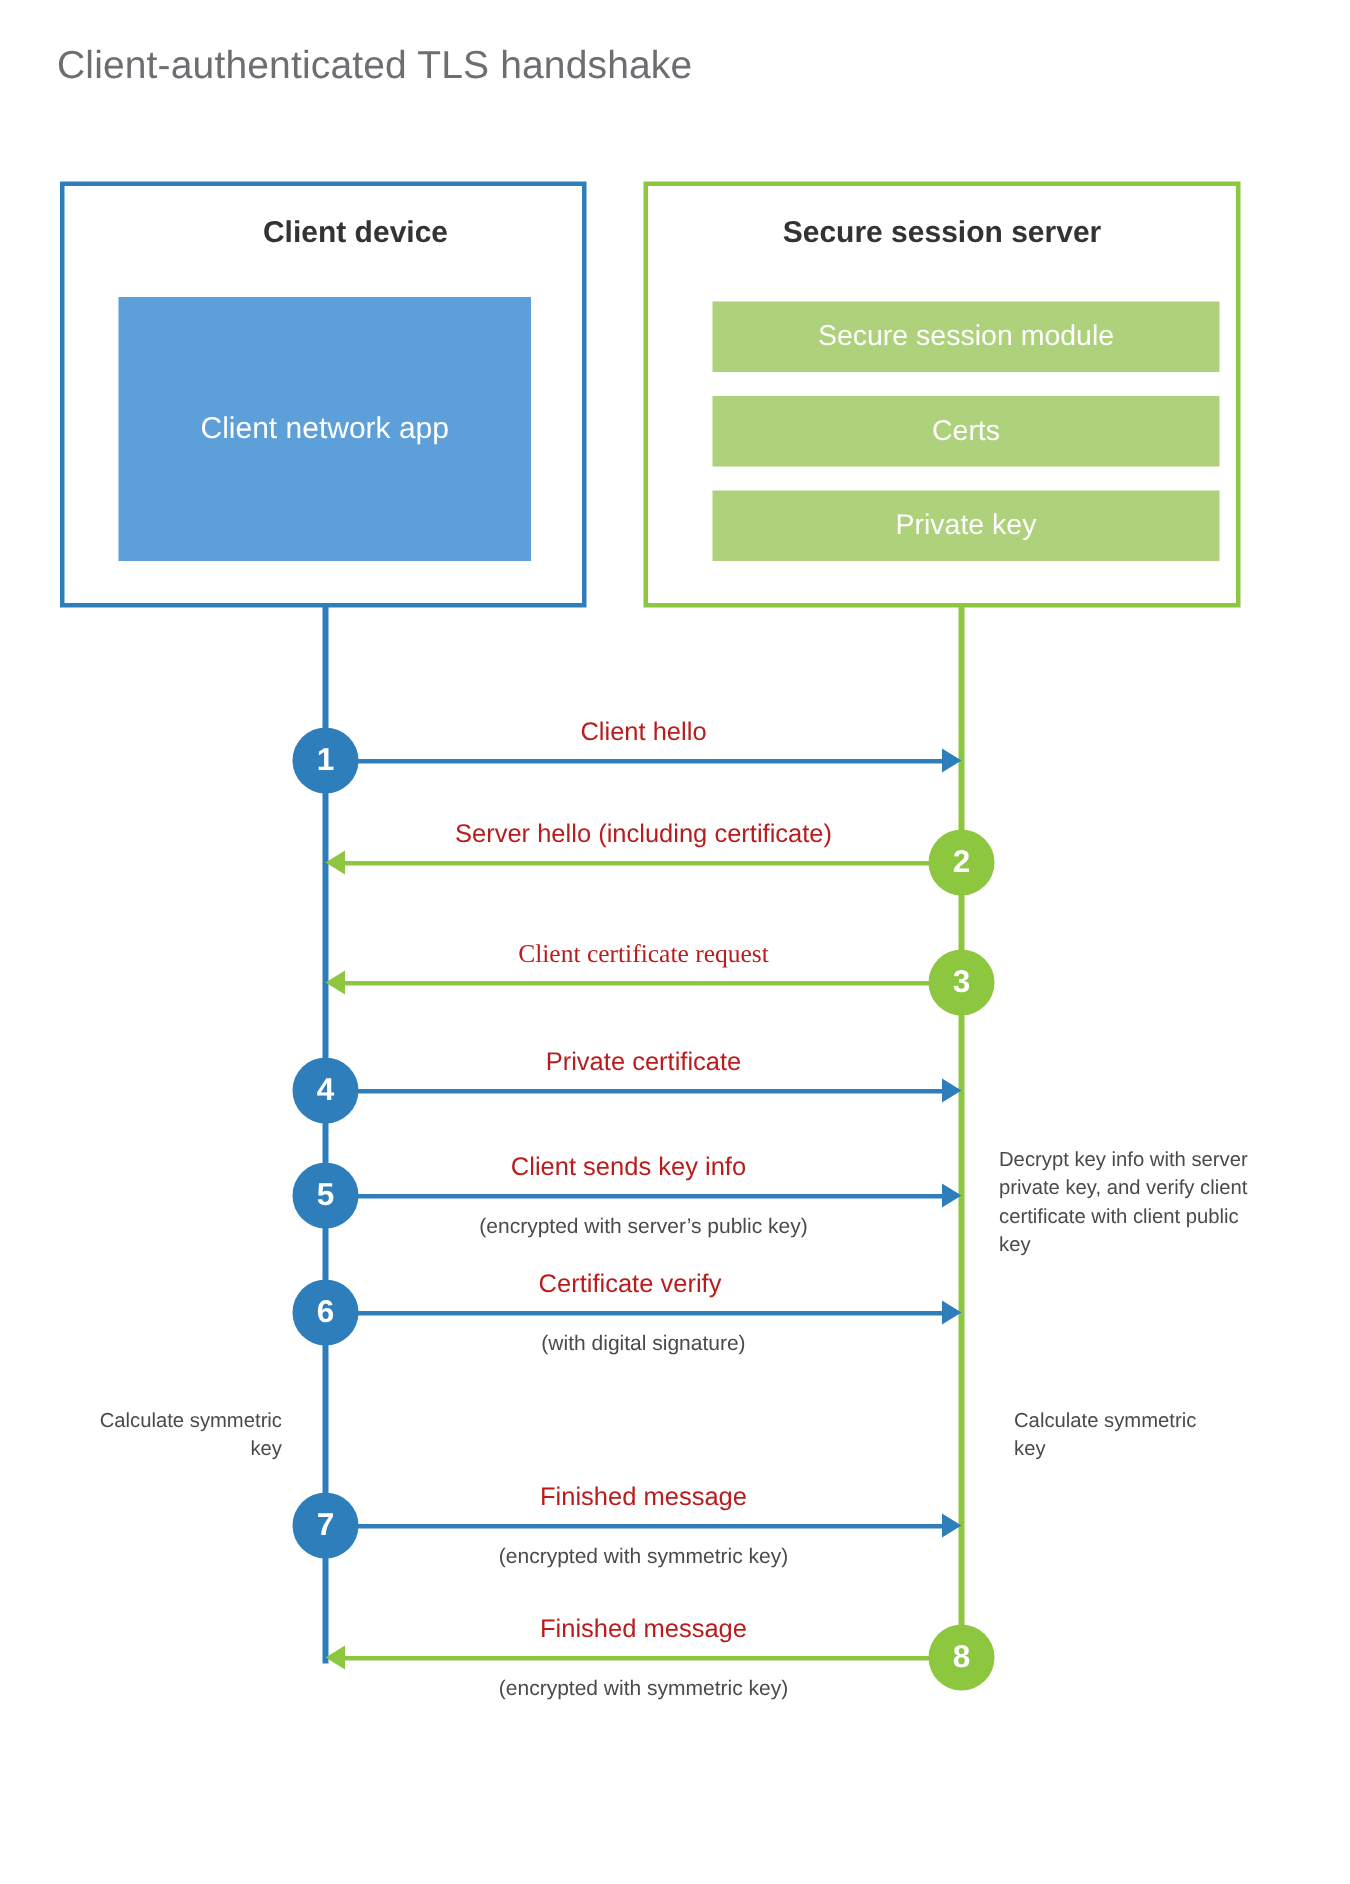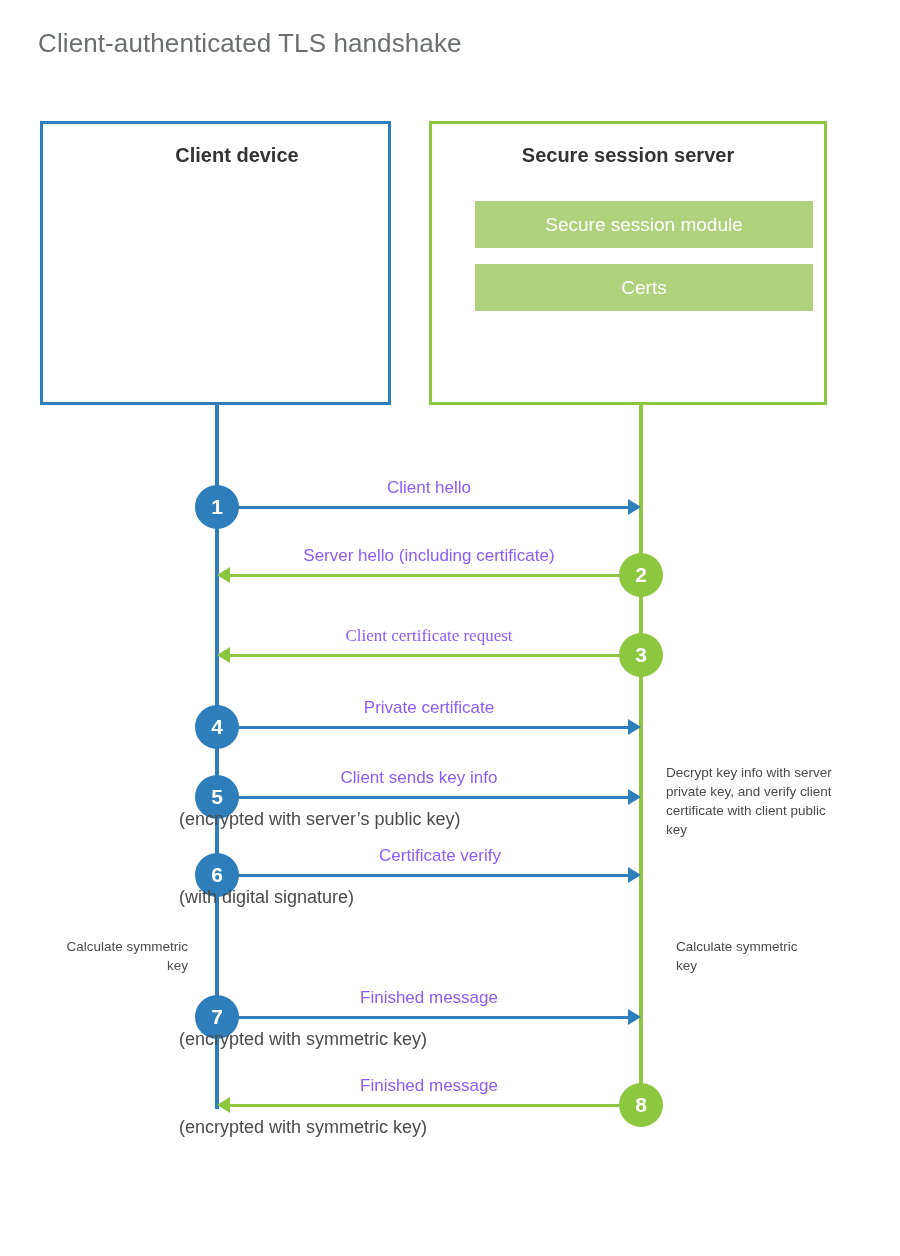--- a/index.html
+++ b/index.html
@@ -135,26 +135,27 @@
     justify-content: center;
   }
   .step-circle.blue  { background: #2E7EBB; }
   .step-circle.green { background: #8DC63F; }
 
   
   .msg-label {
     position: absolute;
     text-align: center;
     font-size: 17px;
-    color: #8b5cf6;
+    color: #b91c1c;
     white-space: nowrap;
   }
   .msg-sub {
     position: absolute;
-    font-size: 18px;
+    text-align: center;
+    font-size: 14px;
     color: #4a4a4a;
     white-space: nowrap;
   }
 
   
   .side-note {
     position: absolute;
     font-size: 13.5px;
     color: #4a4a4a;
     line-height: 1.42;
@@ -163,26 +164,28 @@
   #note-calc-client { left: 60px; top: 937px; width: 128px; text-align: right; }
   #note-calc-server { left: 676px; top: 937px; width: 140px; text-align: left; }
 </style>
 </head>
 <body>
 
 <div id="diagram-title">Client-authenticated TLS handshake</div>
 
 <div id="client-box" class="party-box">
   <div class="party-title">Client device</div>
+  <div id="client-app-block">Client network app</div>
 </div>
 
 <div id="server-box" class="party-box">
   <div class="party-title">Secure session server</div>
   <div id="server-block-0" class="server-block">Secure session module</div>
   <div id="server-block-1" class="server-block">Certs</div>
+  <div id="server-block-2" class="server-block">Private key</div>
 </div>
 
 <div id="client-lifeline" class="lifeline"></div>
 <div id="server-lifeline" class="lifeline"></div>
 
 <div id="sequence-layer">
     <div class="step" style="top: 0px;">
       <div class="arrow-line blue" style="left: 217px; width: 411px; top: 505.5px;"></div>
       <div class="arrow-head right blue" style="left: 628px; top: 499px;"></div>
       <div class="step-circle blue" style="left: 195px; top: 485px;">1</div>
@@ -210,21 +213,21 @@
       <div class="arrow-line blue" style="left: 217px; width: 411px; top: 795.5px;"></div>
       <div class="arrow-head right blue" style="left: 628px; top: 789px;"></div>
       <div class="step-circle blue" style="left: 195px; top: 775px;">5</div>
       <div class="msg-label" style="left: 169px; width: 500px; top: 768px;">Client sends key info</div>
       <div class="msg-sub" style="left: 179px; width: 500px; top: 809px;">(encrypted with server’s public key)</div>
     </div>
     <div class="step" style="top: 0px;">
       <div class="arrow-line blue" style="left: 217px; width: 411px; top: 873.5px;"></div>
       <div class="arrow-head right blue" style="left: 628px; top: 867px;"></div>
       <div class="step-circle blue" style="left: 195px; top: 853px;">6</div>
-      <div class="msg-label" style="left: 190px; width: 500px; top: 846px;">Certificate verify</div>
+      <div class="msg-label" style="left: 170px; width: 500px; top: 846px;">Certificate verify</div>
       <div class="msg-sub" style="left: 179px; width: 500px; top: 887px;">(with digital signature)</div>
     </div>
     <div class="step" style="top: 0px;">
       <div class="arrow-line blue" style="left: 217px; width: 411px; top: 1015.5px;"></div>
       <div class="arrow-head right blue" style="left: 628px; top: 1009px;"></div>
       <div class="step-circle blue" style="left: 195px; top: 995px;">7</div>
       <div class="msg-label" style="left: 179px; width: 500px; top: 988px;">Finished message</div>
       <div class="msg-sub" style="left: 179px; width: 500px; top: 1029px;">(encrypted with symmetric key)</div>
     </div>
     <div class="step" style="top: 0px;">

